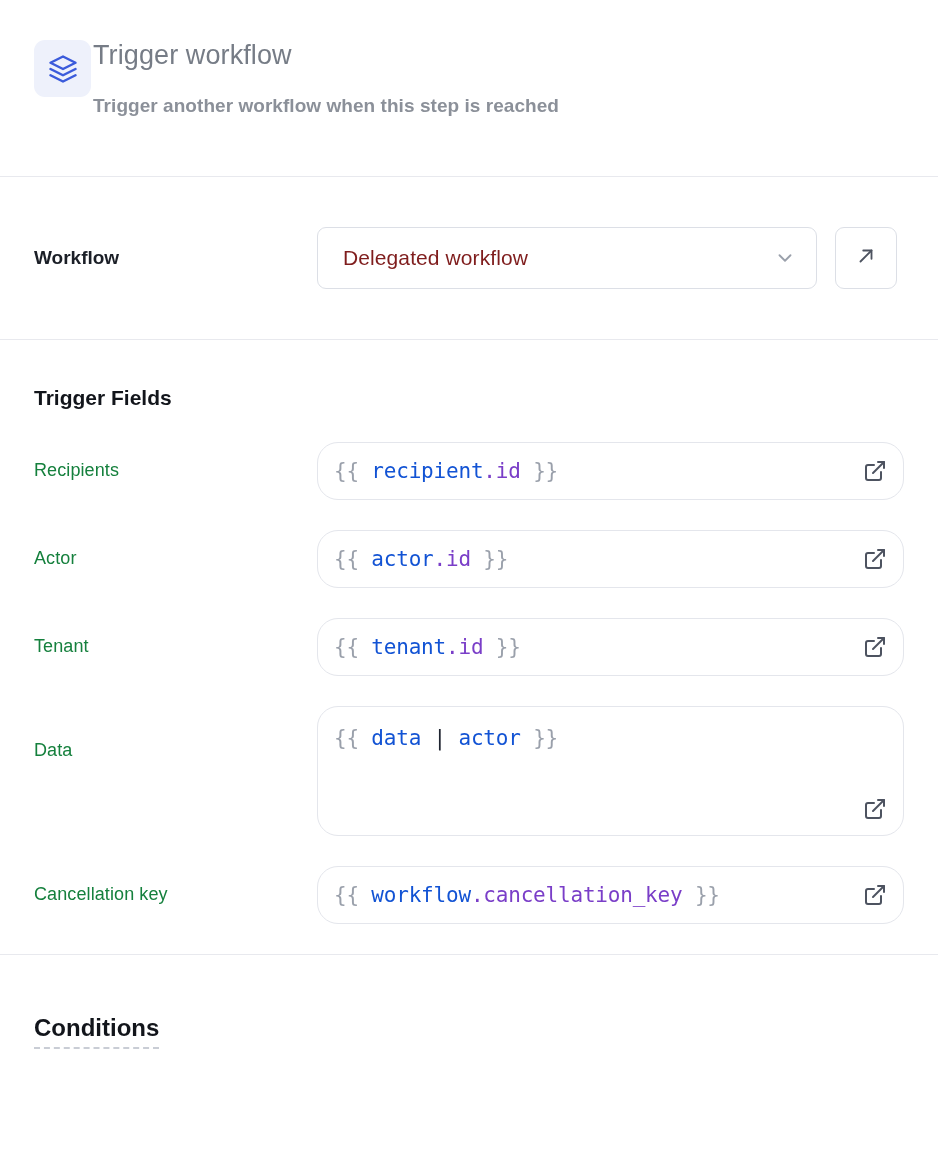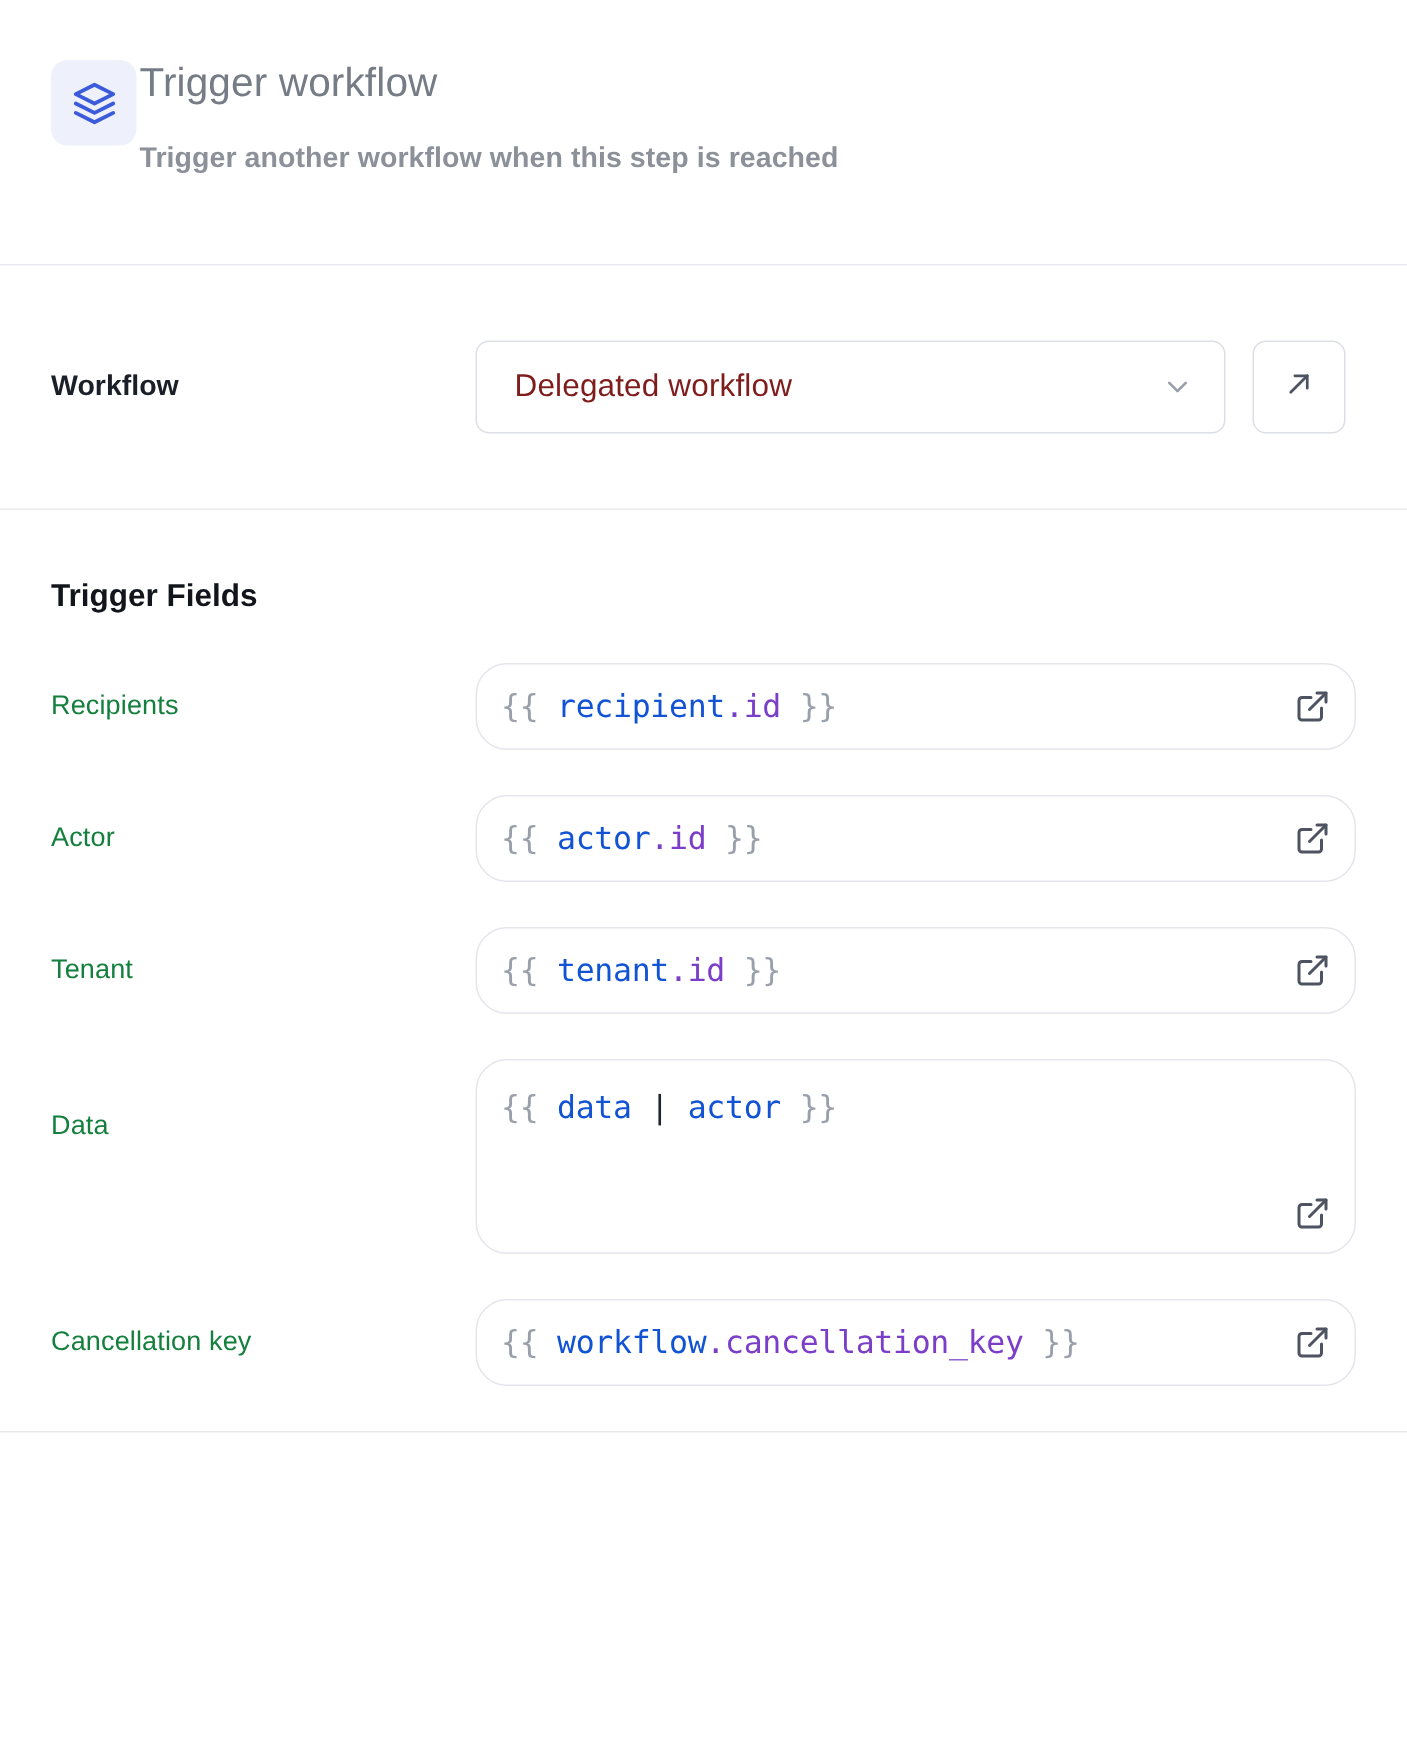--- a/index.html
+++ b/index.html
@@ -341,15 +341,16 @@
 </svg>
             </span>
           </div>
         </div>
       </div>
   </div>
 
   <div class="divider"></div>
 
   <div class="section-conditions">
+    <div class="conditions-title">Conditions</div>
   </div>
 
 </div>
 
 </body></html>

